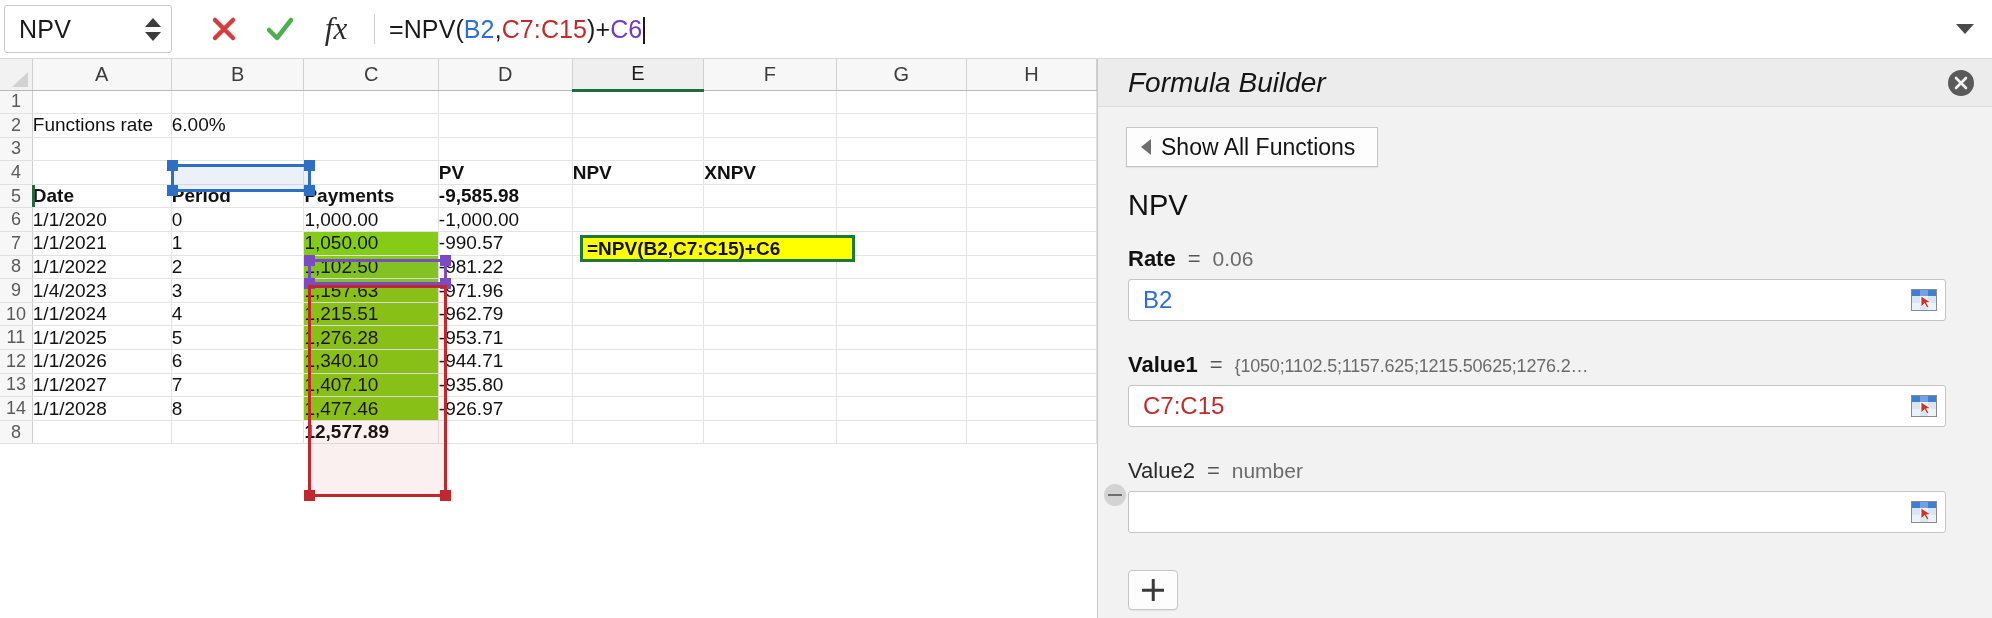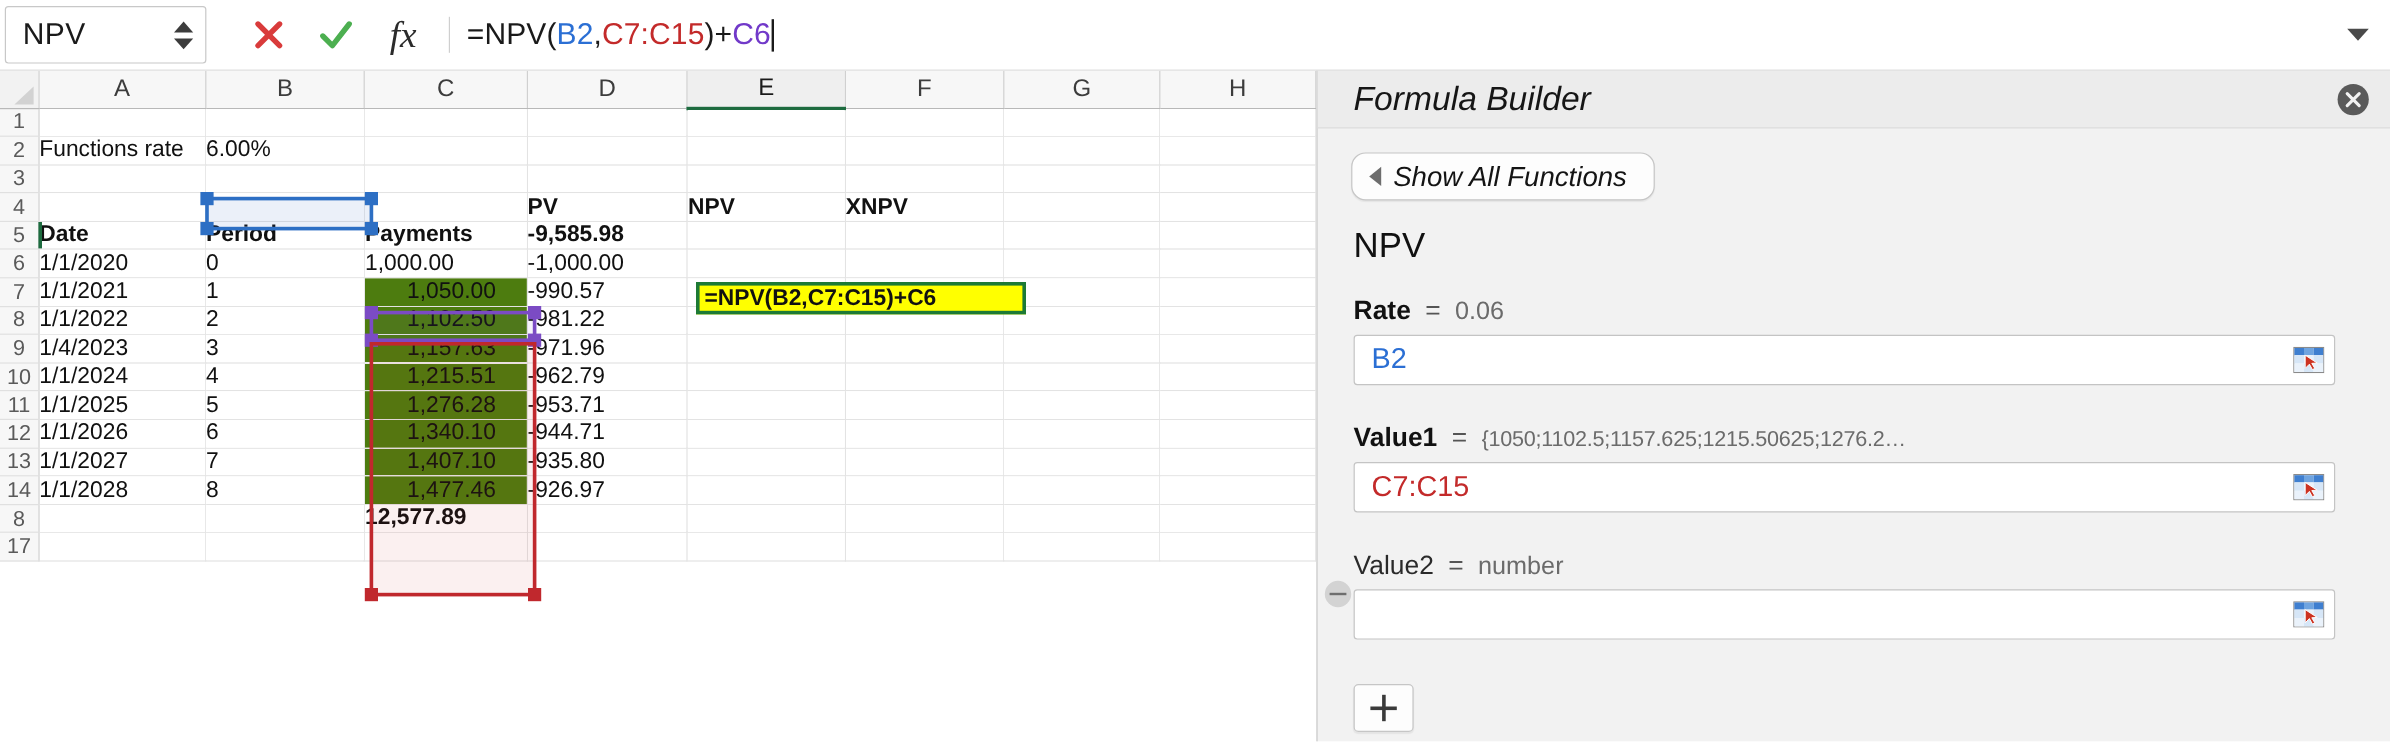--- a/index.html
+++ b/index.html
@@ -101,21 +101,21 @@
   }
   td.cell {
     height: 23.6px;
     border-right: 1px solid #e3e3e3; border-bottom: 1px solid #e3e3e3;
     font-size: 19px; color: #111; vertical-align: middle;
     padding: 0 7px; white-space: nowrap; position: relative; background: #fff;
   }
   td.cell.r   { text-align: left; }
   td.cell.c   { text-align: left; }
   td.cell.b   { font-weight: bold; }
-  td.cell.hl  { background: #4d7c0f; padding-left: 35px; }
+  td.cell.hl  { background: #84cc16; }
 
   
   td.green-left::before {
     content: ""; position: absolute; left: -1px; top: 0; bottom: 0;
     width: 3px; background: #1d6b3f;
   }
 
   
   .ovl { position: absolute; pointer-events: none; }
   .sel-blue {
@@ -147,25 +147,24 @@
     height: 48px; display: flex; align-items: center;
     padding: 0 16px 0 30px;
     background: #ececec; border-bottom: 1px solid #dcdcdc;
   }
   .panel-title { font-size: 28px; color: #161616; flex: 1; font-style: italic; }
   .close-btn { width: 30px; height: 30px; cursor: default; }
   .showall-wrap { padding: 20px 0 0 28px; }
   .showall {
     display: inline-flex; align-items: center;
     height: 40px; background: #fdfdfd;
-    border: 1px solid #c6c6c6; border-radius: 12px;
+    border: 1px solid #c6c6c6; border-radius: 0;
     padding: 0 22px 0 14px; position: relative;
     font-size: 23px; color: #141414;
     box-shadow: 0 1px 1px rgba(0,0,0,.06);
-    font-style: italic;
   }
   .showall .bk {
     width: 0; height: 0; margin-right: 10px;
     border-top: 8px solid transparent; border-bottom: 8px solid transparent;
     border-right: 10px solid #6d6d6d;
   }
   .fn-name { padding: 22px 0 8px 30px; font-size: 29px; color: #111; }
 
   .arg-block { padding: 16px 46px 15px 30px; position: relative; }
   .arg-row { display: flex; align-items: baseline; gap: 12px; margin-bottom: 7px; }
@@ -420,31 +419,20 @@
             <td class="cell"></td>
             <td class="cell"></td>
             <td class="cell"></td>
             <td class="cell"></td>
           </tr>
           <tr>
             <td class="rowhead">8</td>
             <td class="cell"></td>
             <td class="cell"></td>
             <td class="cell r b">12,577.89</td>
-            <td class="cell"></td>
-            <td class="cell"></td>
-            <td class="cell"></td>
-            <td class="cell"></td>
-            <td class="cell"></td>
-          </tr>
-          <tr>
-            <td class="rowhead">17</td>
-            <td class="cell"></td>
-            <td class="cell"></td>
-            <td class="cell"></td>
             <td class="cell"></td>
             <td class="cell"></td>
             <td class="cell"></td>
             <td class="cell"></td>
             <td class="cell"></td>
           </tr>
         </tbody>
       </table>
 
       <div class="ovl sel-blue" style="left:171px; top:105px; width:140px; height:28px;">

